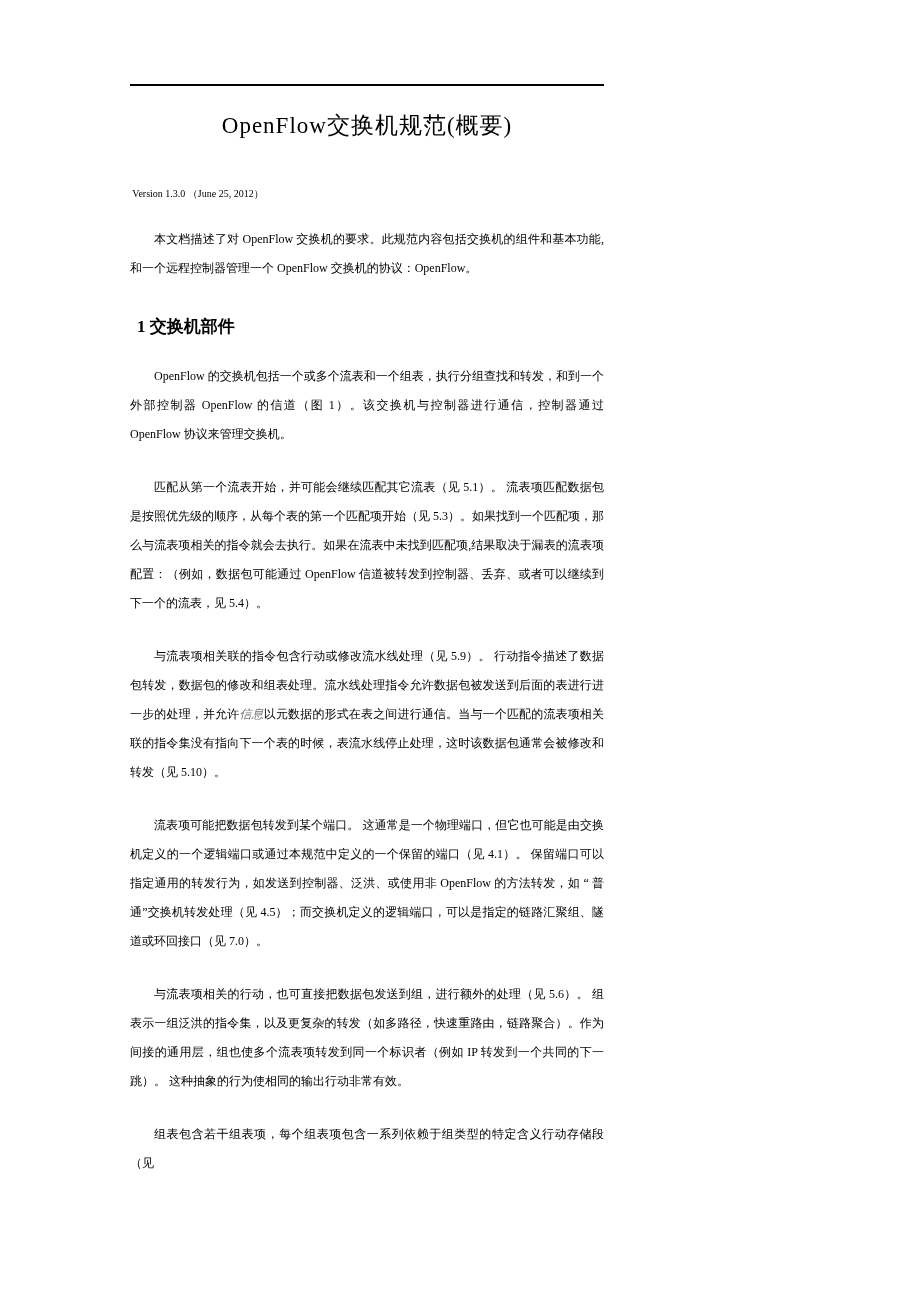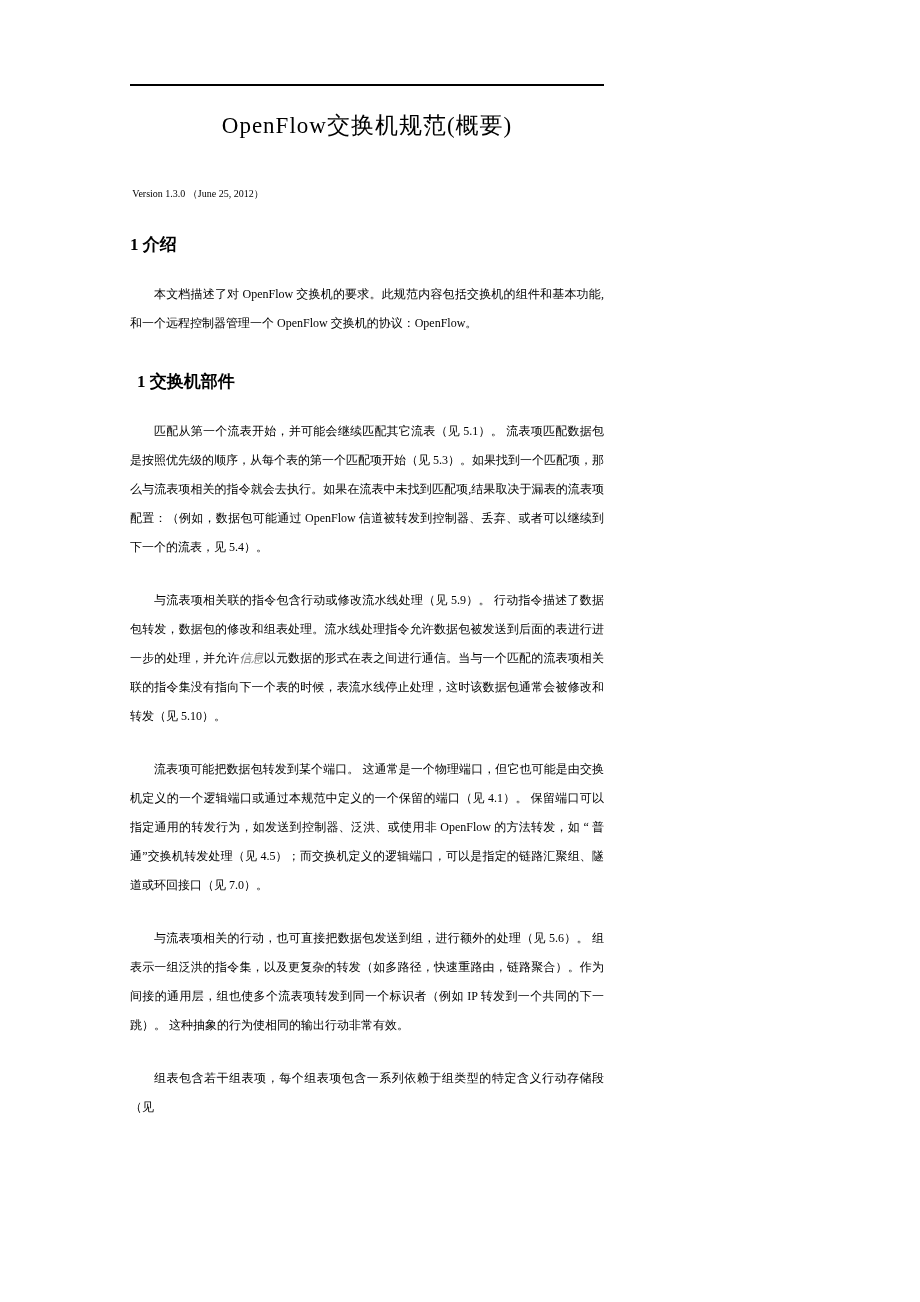--- a/index.html
+++ b/index.html
@@ -61,26 +61,26 @@
 <body>
 
 <div class="page">
 
   <hr class="top-rule">
 
   <h1 class="doc-title">OpenFlow交换机规范(概要)</h1>
 
   <p class="version-line"> Version 1.3.0 （June 25, 2012）</p>
 
-  <h2 class="section-heading">1 介绍</h2>
 
   <p class="para">本文档描述了对 OpenFlow 交换机的要求。此规范内容包括交换机的组件和基本功能,和一个远程控制器管理一个 OpenFlow 交换机的协议：OpenFlow。</p>
 
   <h2 class="section-heading indented">1 交换机部件</h2>
 
+  <p class="para">OpenFlow 的交换机包括一个或多个流表和一个组表，执行分组查找和转发，和到一个外部控制器 OpenFlow 的信道（图 1）。该交换机与控制器进行通信，控制器通过 OpenFlow 协议来管理交换机。</p>
 
 
   <p class="para">匹配从第一个流表开始，并可能会继续匹配其它流表（见 5.1）。 流表项匹配数据包是按照优先级的顺序，从每个表的第一个匹配项开始（见 5.3）。如果找到一个匹配项，那么与流表项相关的指令就会去执行。如果在流表中未找到匹配项,结果取决于漏表的流表项配置：（例如，数据包可能通过 OpenFlow 信道被转发到控制器、丢弃、或者可以继续到下一个的流表，见 5.4）。</p>
 
   <p class="para"><span>与流表项相关联的指令包含行动或修改流水线处理（见 5.9）。 行动指令描述了数据包转发，数据包的修改和组表处理。流水线处理指令允许数据包被发送到后面的表进行进一步的处理，并允许</span><span class="red-text">信息</span><span>以元数据的形式在表之间进行通信。当与一个匹配的流表项相关联的指令集没有指向下一个表的时候，表流水线停止处理，这时该数据包通常会被修改和转发（见 5.10）。</span></p>
 
   <p class="para">流表项可能把数据包转发到某个端口。 这通常是一个物理端口，但它也可能是由交换机定义的一个逻辑端口或通过本规范中定义的一个保留的端口（见 4.1）。 保留端口可以指定通用的转发行为，如发送到控制器、泛洪、或使用非 OpenFlow 的方法转发，如 “ 普通”交换机转发处理（见 4.5）；而交换机定义的逻辑端口，可以是指定的链路汇聚组、隧道或环回接口（见 7.0）。</p>
 
   <p class="para">与流表项相关的行动，也可直接把数据包发送到组，进行额外的处理（见 5.6）。 组表示一组泛洪的指令集，以及更复杂的转发（如多路径，快速重路由，链路聚合）。作为间接的通用层，组也使多个流表项转发到同一个标识者（例如 IP 转发到一个共同的下一跳）。 这种抽象的行为使相同的输出行动非常有效。</p>
 

